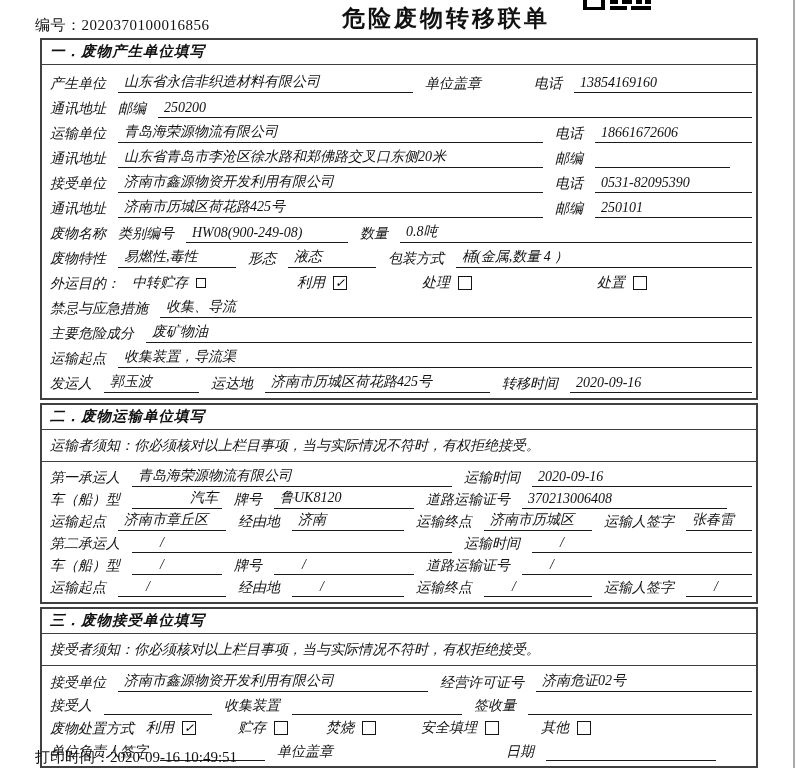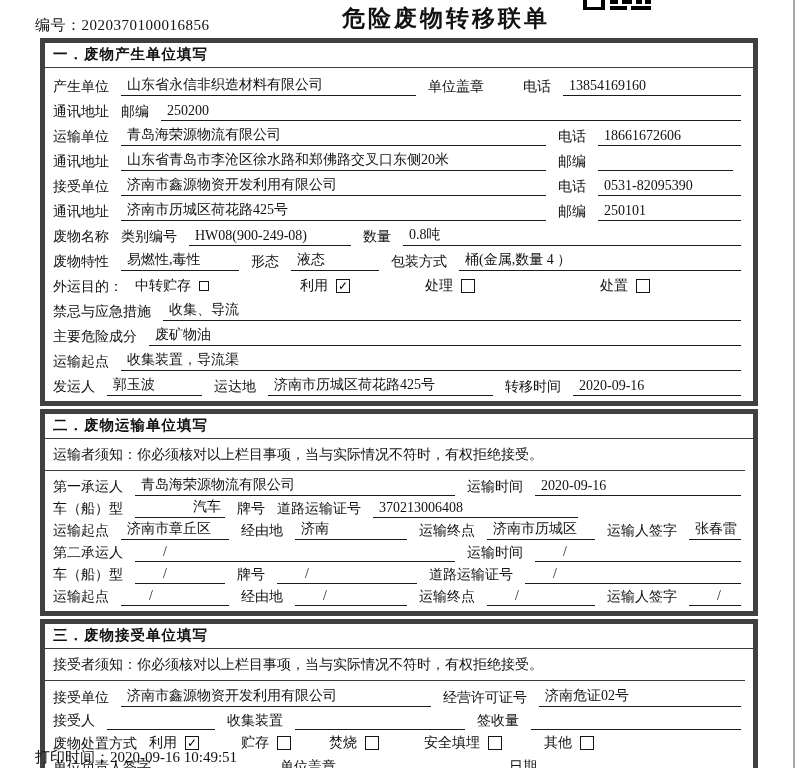--- a/index.html
+++ b/index.html
@@ -14,23 +14,23 @@
     box-sizing:border-box;
   }
   .page-edge{position:absolute;right:1px;top:0;height:100%;width:2px;background:#aaaaaa;}
   
   .doc-header{position:relative;height:36px;}
   .doc-no{position:absolute;left:35px;top:16px;font-size:15px;letter-spacing:0.5px;white-space:nowrap;}
   .doc-title{text-align:center;padding-left:96px;padding-top:3px;font-size:23px;font-weight:bold;letter-spacing:3px;white-space:nowrap;}
   .qr-frag{position:absolute;top:0;right:145px;width:68px;height:10px;}
   
   .form{position:absolute;left:40px;top:38px;width:718px;}
-  .section-box{border:5px solid #404040;background:#ffffff;margin-bottom:3px;box-sizing:border-box;}
+  .section-box{border:2px solid #404040;background:#ffffff;margin-bottom:3px;box-sizing:border-box;font-style:italic;}
   .section-header{font-weight:bold;font-size:14.5px;padding:2px 8px 3px 8px;border-bottom:1.5px solid #3f3f3f;letter-spacing:1px;}
-  .section-body{padding:3px 12px 5px 8px;}
+  .section-body{padding:3px 4px 5px 8px;}
   .row{display:flex;align-items:flex-end;height:25px;box-sizing:border-box;}
   .s2 .row{height:22px;}
   .s3 .row{height:23px;}
   .row.rule{border-bottom:1.5px solid #3f3f3f;margin:0 -4px 3px -8px;padding:0 4px 6px 8px;height:29px;}
   .f-lbl{margin-right:12px;white-space:nowrap;flex-shrink:0;}
   .f-txt{margin-right:8px;white-space:nowrap;flex-shrink:0;}
   .f-val{
     border-bottom:1px solid #1b1b1b;
     padding:0 4px 1px 6px;
     margin-right:12px;
@@ -185,20 +185,21 @@
           <div class="row">
             <span class="f-lbl">第一承运人</span>
             <span class="f-val" style="width: 320px;">青岛海荣源物流有限公司</span>
             <span class="f-lbl">运输时间</span>
             <span class="f-val flex">2020-09-16</span>
           </div>
           <div class="row">
             <span class="f-lbl">车（船）型</span>
             <span class="f-val" style="width: 90px; text-align: right;">汽车</span>
             <span class="f-lbl">牌号</span>
+            <span class="f-val" style="width: 140px;">鲁UK8120</span>
             <span class="f-lbl">道路运输证号</span>
             <span class="f-val" style="width: 205px;">370213006408</span>
             <span class="f-sp"></span>
           </div>
           <div class="row">
             <span class="f-lbl">运输起点</span>
             <span class="f-val" style="width: 108px;">济南市章丘区</span>
             <span class="f-lbl">经由地</span>
             <span class="f-val" style="width: 112px;">济南</span>
             <span class="f-lbl">运输终点</span>

